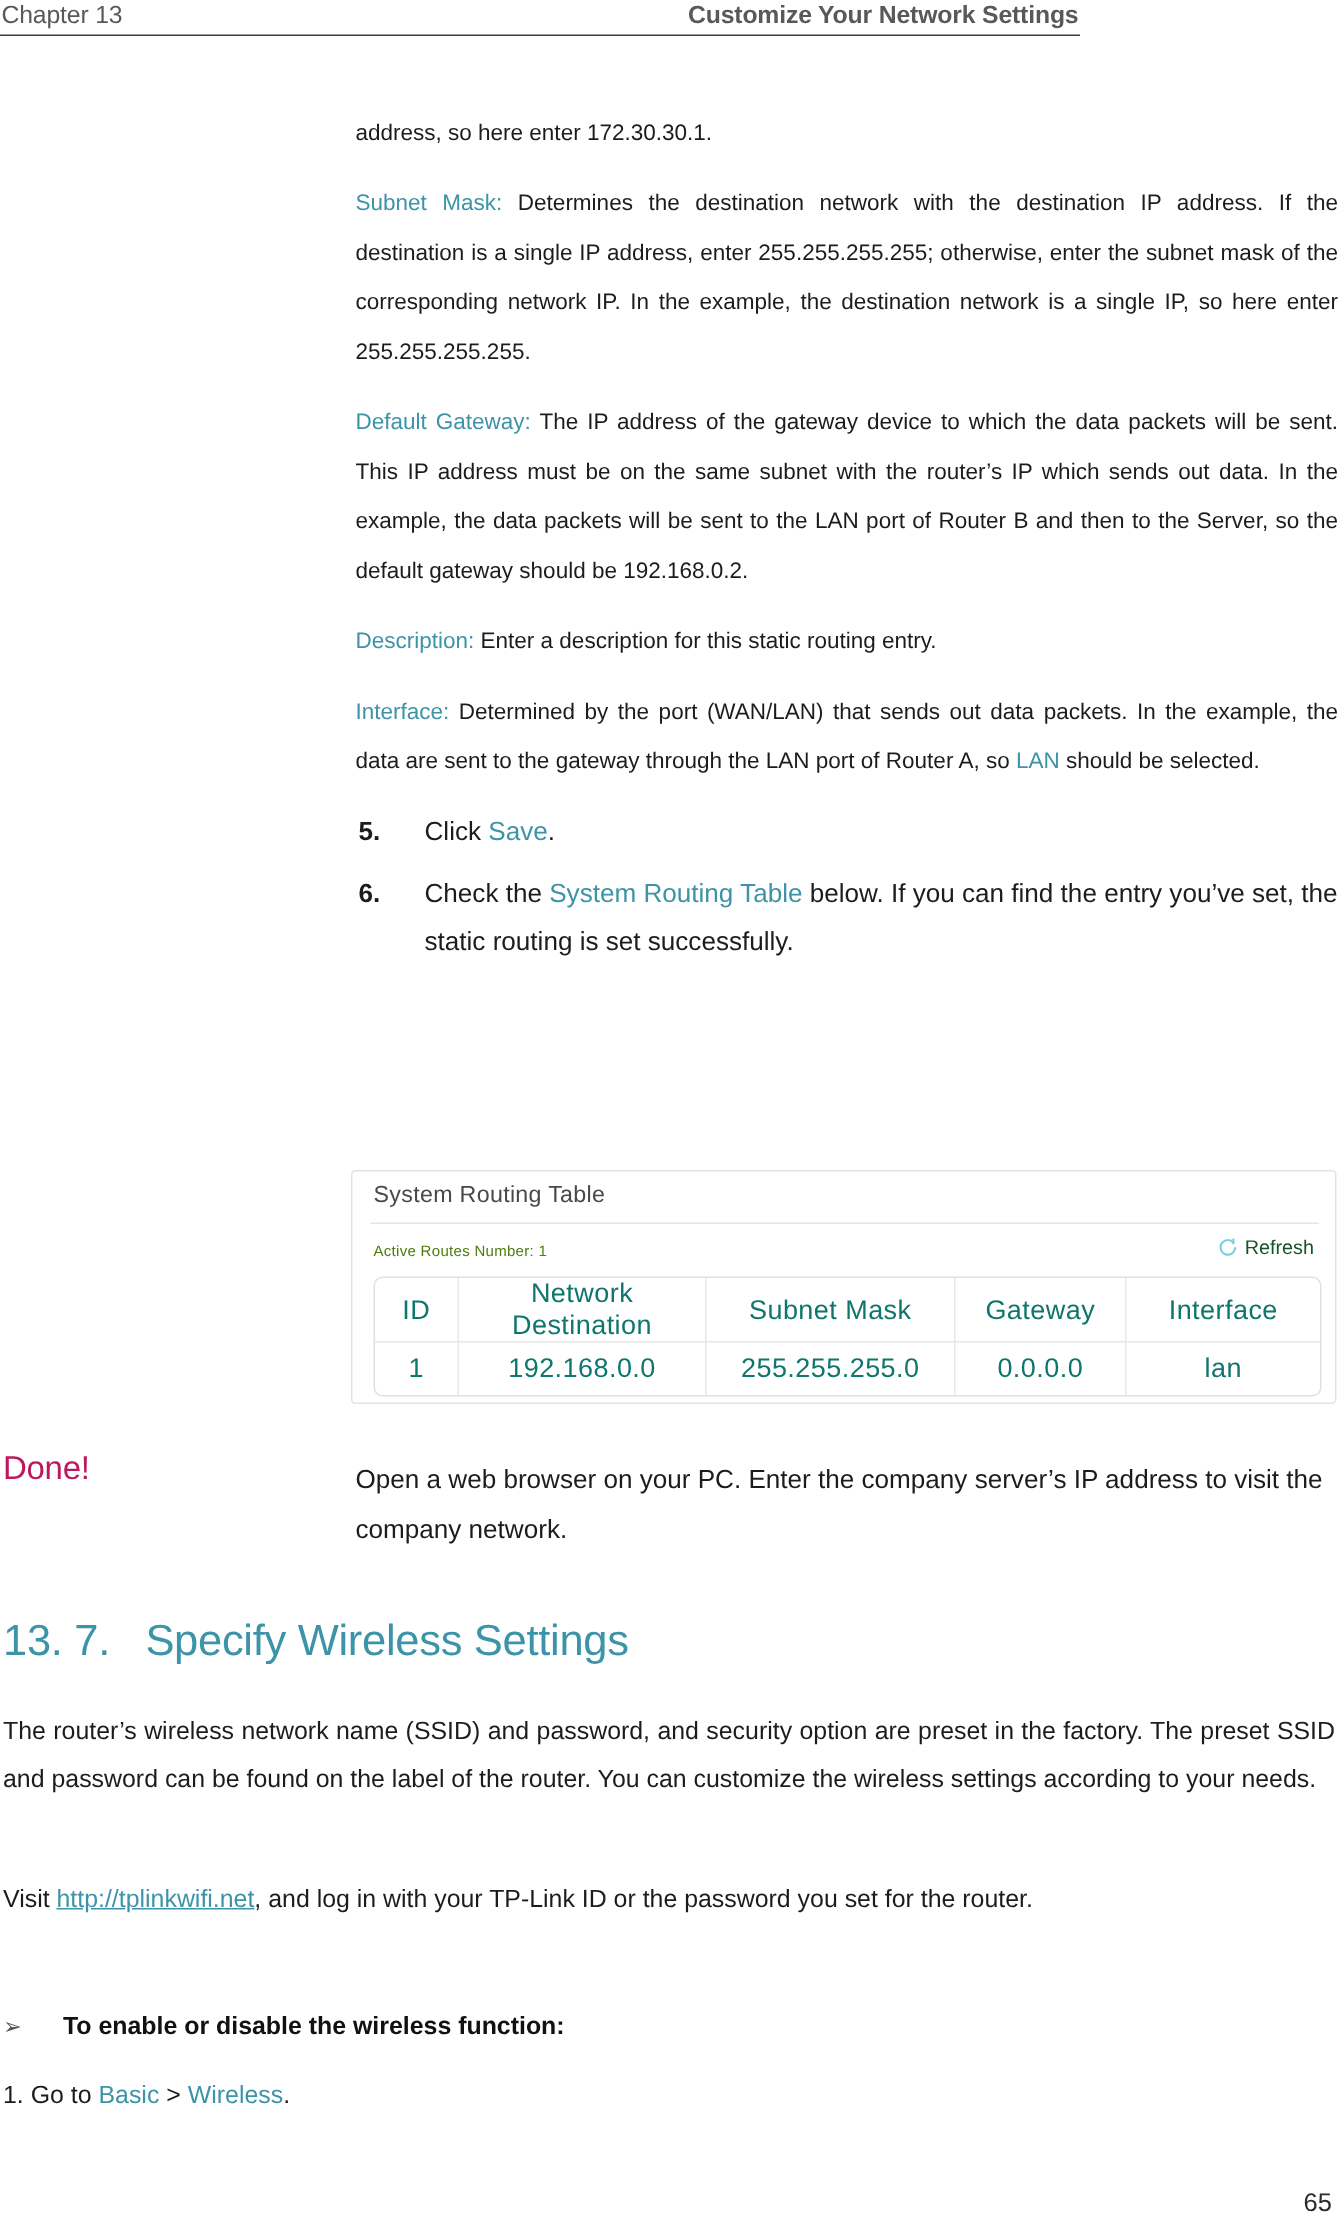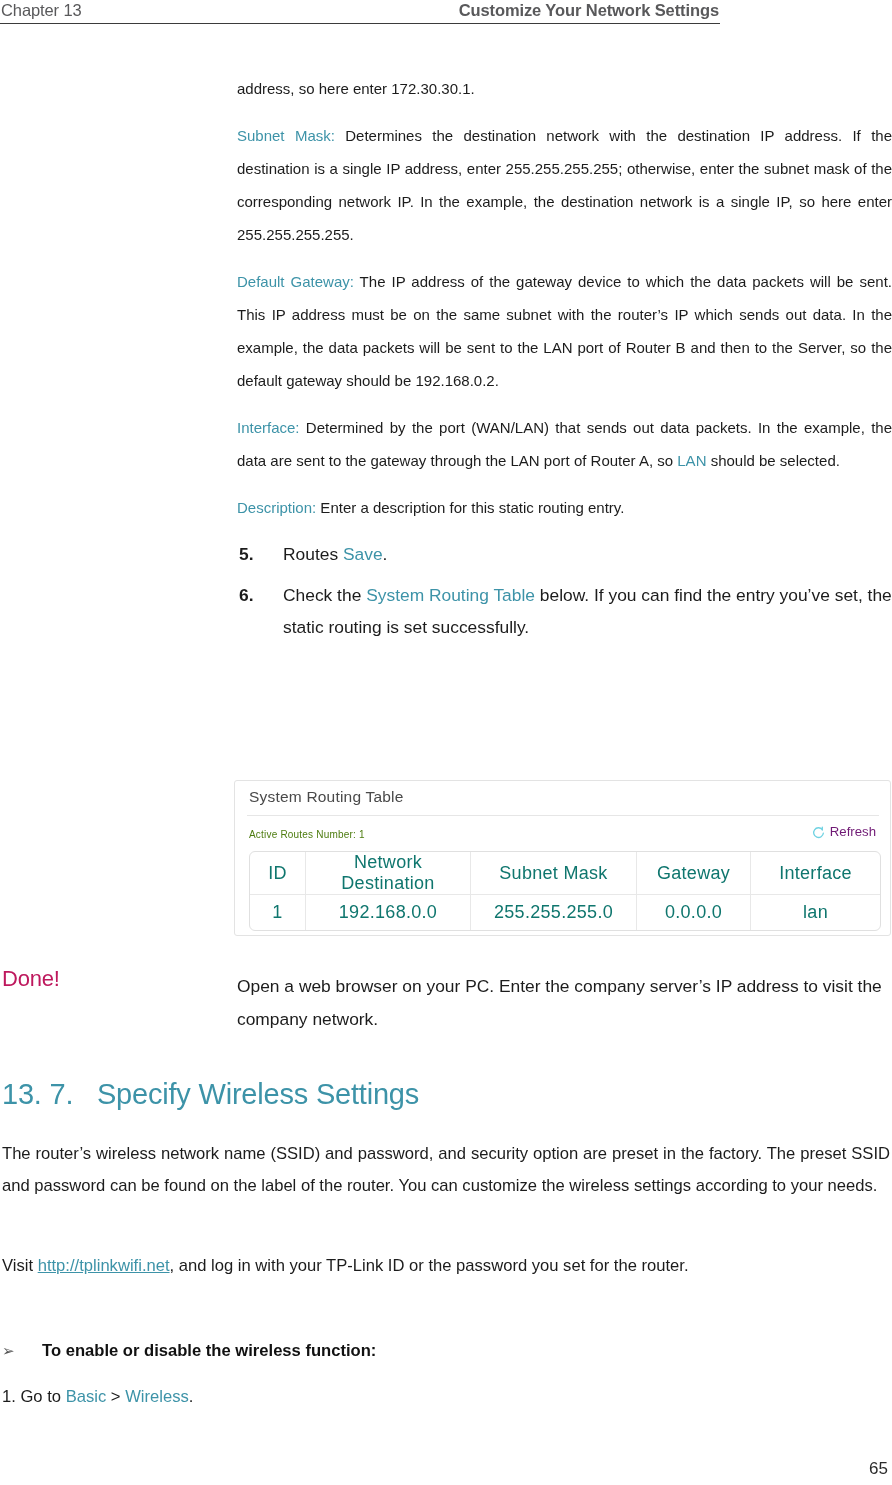--- a/index.html
+++ b/index.html
@@ -113,23 +113,23 @@
     top: 48px;
     font-size: 10px;
     color: #4d7c0f;
     letter-spacing: 0.2px;
   }
   .srt-refresh {
     position: absolute;
     right: 14px;
     top: 43px;
     display: flex;
-    align-items: flex-end;
+    align-items: center;
     gap: 5px;
-    color: #701a75;
+    color: #14532d;
     font-size: 13.2px;
     cursor: pointer;
   }
   .srt-refresh svg { display: block; }
 
   .srt-table {
     position: absolute;
     left: 14px;
     top: 70px;
     width: 630px;
@@ -249,26 +249,26 @@
 </div>
 
 <div class="indent-col">
 
   <p class="just"><span>address, so here enter 172.30.30.1.</span></p>
 
   <p class="just"><span class="teal">Subnet Mask:</span><span> Determines the destination network with the destination IP address. If the destination is a single IP address, enter 255.255.255.255; otherwise, enter the subnet mask of the corresponding network IP. In the example, the destination network is a single IP, so here enter 255.255.255.255.</span></p>
 
   <p class="just"><span class="teal">Default Gateway:</span><span> The IP address of the gateway device to which the data packets will be sent. This IP address must be on the same subnet with the router’s IP which sends out data. In the example, the data packets will be sent to the LAN port of Router B and then to the Server, so the default gateway should be 192.168.0.2.</span></p>
 
+  <p class="just last-left"><span class="teal">Description:</span><span> Enter a description for this static routing entry.</span></p>
+
   <p class="just"><span class="teal">Interface:</span><span> Determined by the port (WAN/LAN) that sends out data packets. In the example, the data are sent to the gateway through the LAN port of Router A, so </span><span class="teal">LAN</span><span> should be selected.</span></p>
 
-  <p class="just last-left"><span class="teal">Description:</span><span> Enter a description for this static routing entry.</span></p>
-
   <div class="step">
-    <span class="num">5.</span><span>Routes </span><span class="teal">Save</span><span>.</span>
+    <span class="num">5.</span><span>Click </span><span class="teal">Save</span><span>.</span>
   </div>
 
   <div class="step">
     <span class="num">6.</span><span>Check the </span><span class="teal">System Routing Table</span><span> below. If you can find the entry you’ve set, the static routing is set successfully.</span>
   </div>
 
 </div>
 
 <div class="srt-panel">
   <div class="srt-title">System Routing Table</div>

